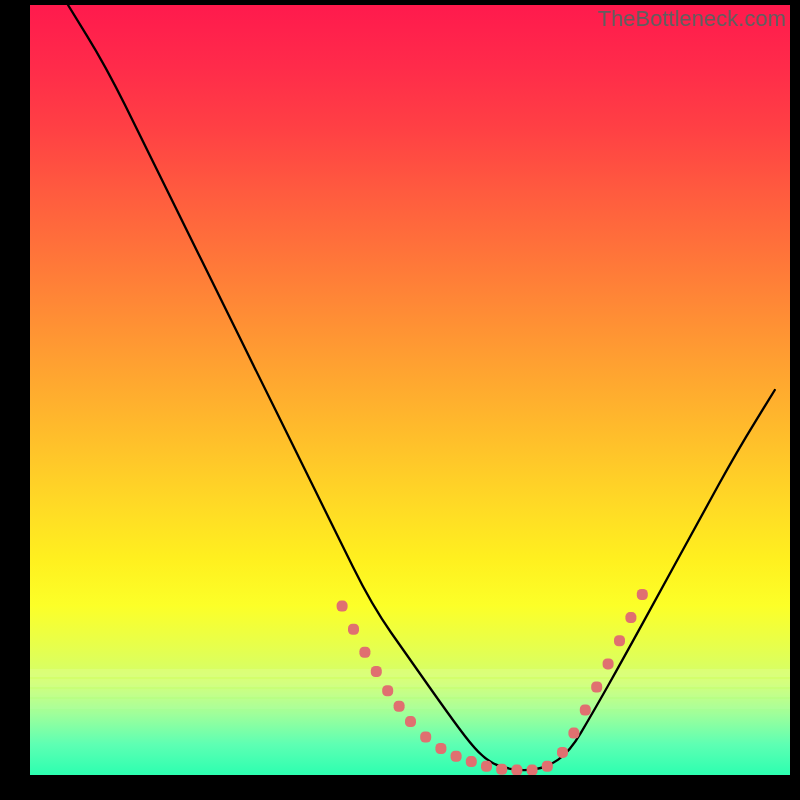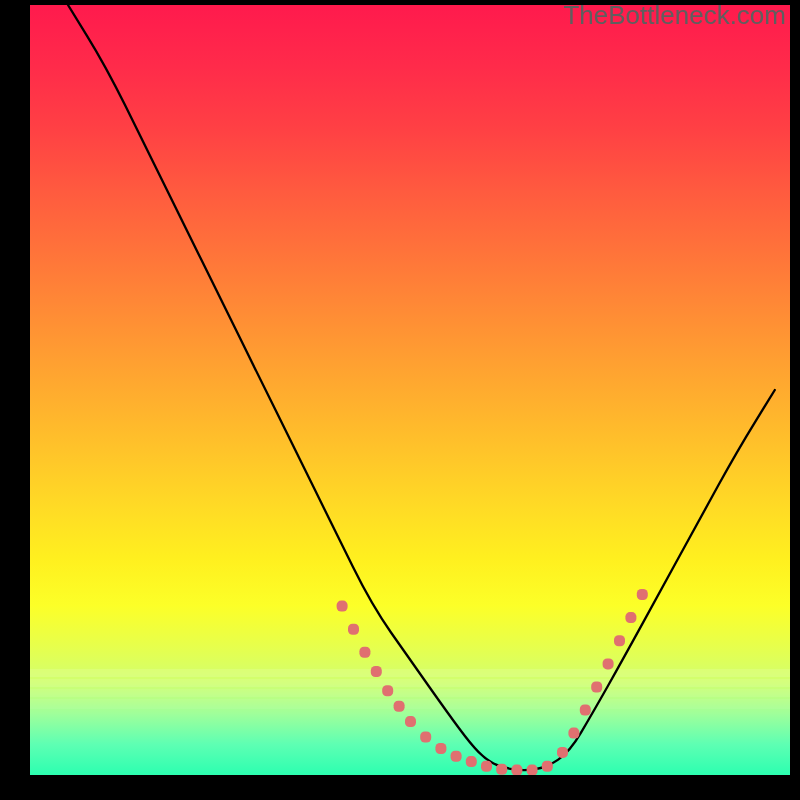--- a/index.html
+++ b/index.html
@@ -48,24 +48,24 @@
   }
   .svg-layer {
     position: absolute;
     left: 0;
     top: 0;
     width: 760px;
     height: 770px;
   }
   .watermark {
     position: absolute;
-    top: 0;
+    top: 6px;
     right: 14px;
     font-family: Arial, Helvetica, sans-serif;
-    font-size: 26px;
+    font-size: 22px;
     font-weight: 500;
     color: #5f5f5f;
     text-align: right;
     white-space: nowrap;
   }
 </style>
 </head>
 <body>
 
 <div class="frame">

